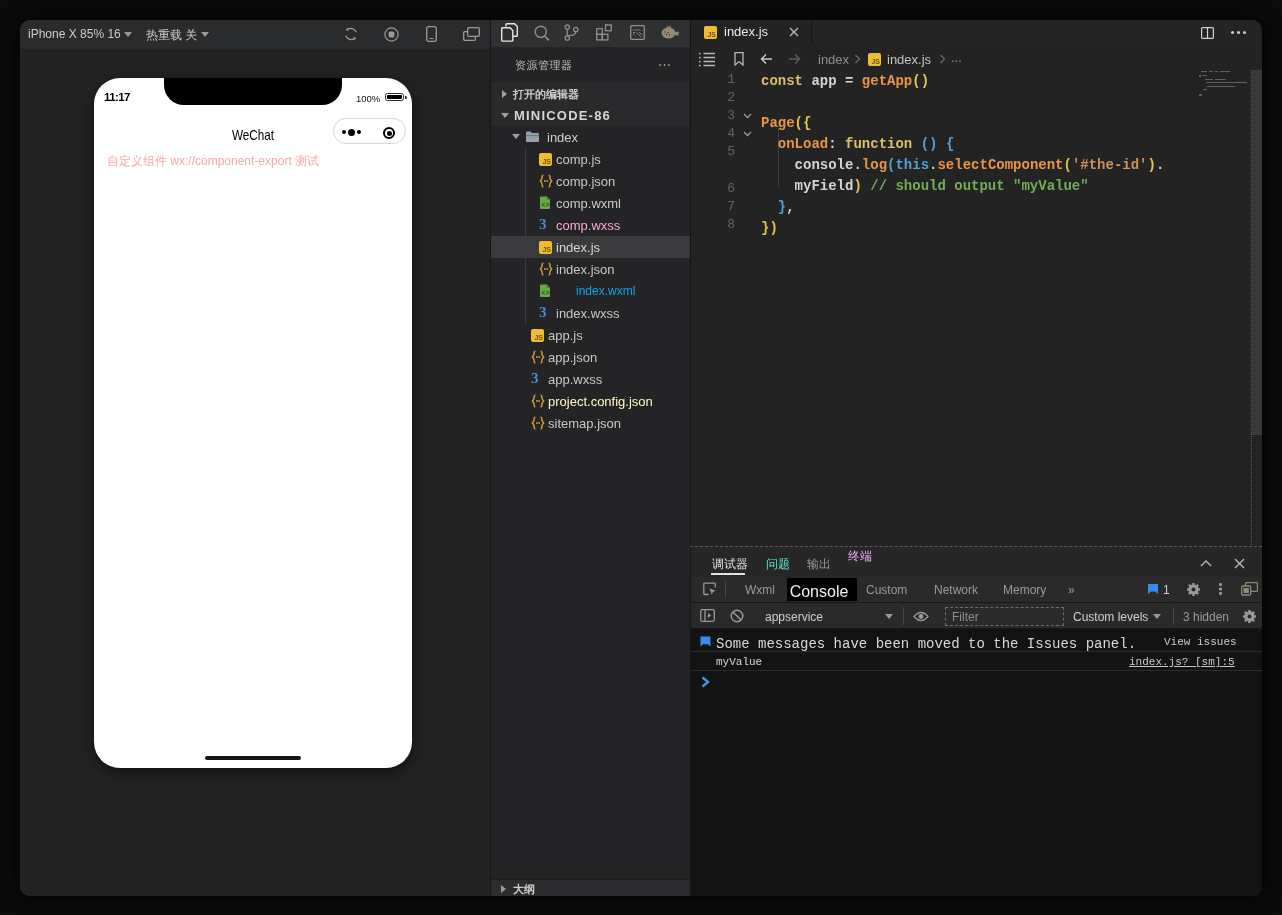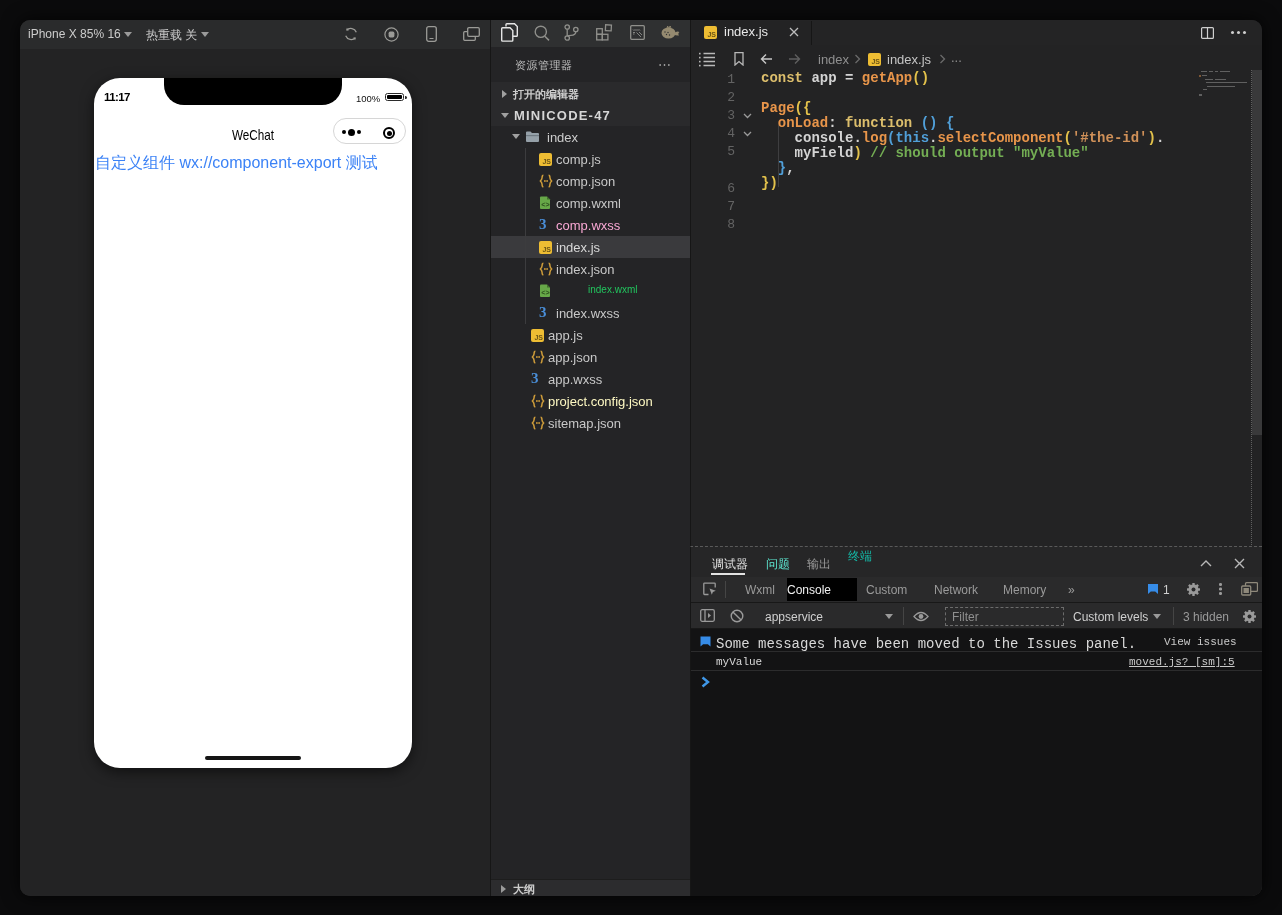--- a/index.html
+++ b/index.html
@@ -58,21 +58,21 @@
 
   <div class="a sans" style="left:74px;top:106px;width:318px;text-align:center;color:#000;font-size:15px;transform:scaleX(.78)">WeChat</div>
 
   <div class="a" style="left:313px;top:98px;width:73px;height:25.5px;background:#fff;border:1px solid #d6d6d6;border-radius:13.7px"></div>
   <div class="a" style="left:322px;top:110px;width:4px;height:4px;background:#000;border-radius:50%"></div>
   <div class="a" style="left:328px;top:108.5px;width:7px;height:7px;background:#000;border-radius:50%"></div>
   <div class="a" style="left:337px;top:110px;width:4px;height:4px;background:#000;border-radius:50%"></div>
   <div class="a" style="left:363px;top:107px;width:12px;height:12px;border:2px solid #000;border-radius:50%"></div>
   <div class="a" style="left:366.5px;top:110.5px;width:5px;height:5px;background:#000;border-radius:50%"></div>
 
-  <div class="a sans" style="left:75px;top:133px;color:#3b82f6;font-size:16px">自定义组件 wx://component-export 测试</div>
+  <div class="a sans" style="left:87px;top:133px;color:#fca5a5;font-size:12px">自定义组件 wx://component-export 测试</div>
 
   <div class="a" style="left:185px;top:736px;width:96px;height:4px;background:#151515;border-radius:2px"></div>
 
   <div class="a" style="left:470px;top:0;width:200px;height:32px;background:#2f3031;border-left:1px solid #161616"></div>
   <div class="a" style="left:470px;top:27px;width:200px;height:849px;background:#242426;border-left:1px solid #161616"></div>
 
   <svg class="a" style="left:481px;top:3px" width="17" height="19" viewBox="0 0 17 19">
       <path d="M5 3.5 L5 1.5 Q5 .7 5.8 .7 L13.5 .7 L16.3 3.5 L16.3 12.5 Q16.3 13.3 15.5 13.3 L12 13.3" fill="none" stroke="#e6e6e6" stroke-width="1.4"></path>
       <path d="M1.5 4.7 L9 4.7 L11.8 7.5 L11.8 17.3 Q11.8 18.1 11 18.1 L1.5 18.1 Q.7 18.1 .7 17.3 L.7 5.5 Q.7 4.7 1.5 4.7 Z" fill="#2f3031" stroke="#e6e6e6" stroke-width="1.4"></path>
     </svg>
@@ -116,21 +116,21 @@
     </svg>
 
   <div class="a sans" style="left:495px;top:38px;color:#bdbdbd;font-size:11px;letter-spacing:.5px">资源管理器</div>
   <div class="a sans" style="left:638px;top:37px;color:#bdbdbd;font-size:13px;letter-spacing:1px">⋯</div>
 
   <div class="a" style="left:471px;top:62px;width:199px;height:22px;background:#2a2a2c"></div>
   <div class="a" style="left:482px;top:69.5px;width:0;height:0;border-top:4px solid transparent;border-bottom:4px solid transparent;border-left:5px solid #a0a0a0"></div>
   <div class="a sans" style="left:493px;top:67px;color:#cccccc;font-size:11px;font-weight:bold">打开的编辑器</div>
   <div class="a" style="left:471px;top:84px;width:199px;height:22px;background:#2a2a2c"></div>
   <div class="a" style="left:481px;top:92.5px;width:0;height:0;border-left:4px solid transparent;border-right:4px solid transparent;border-top:5px solid #a0a0a0"></div>
-  <div class="a sans" style="left:494px;top:88px;color:#d6d6d6;font-size:13px;font-weight:bold;letter-spacing:1.2px">MINICODE-47</div>
+  <div class="a sans" style="left:494px;top:88px;color:#d6d6d6;font-size:13px;font-weight:bold;letter-spacing:1.2px">MINICODE-86</div>
 
   <div class="a" style="left:471px;top:216px;width:199px;height:22px;background:#3a3a3d"></div>
 
   <div class="a" style="left:505px;top:128px;width:1px;height:176px;background:#3c3c3e"></div>
 
   <div class="a" style="left:492px;top:114px;width:0;height:0;border-left:4px solid transparent;border-right:4px solid transparent;border-top:5px solid #a0a0a0"></div>
   <svg class="a" style="left:505px;top:110px" width="15" height="13" viewBox="0 0 15 13">
       <path d="M1 2.5 Q1 1.5 2 1.5 L5.5 1.5 L7 3 L13 3 Q14 3 14 4 L14 11 Q14 12 13 12 L2 12 Q1 12 1 11 Z" fill="#95a0a8"></path>
       <rect x="1" y="5" width="13" height="1.2" fill="#6f7a82"></rect>
     </svg>
@@ -178,21 +178,21 @@
       </svg>
     </div>
     <div class="a sans" style="left:536px;top:242px;color:#c8c8c8;font-size:13px">index.json</div>
   <div class="a" style="left:519px;top:264px;width:14px;height:15px">
       <svg width="12" height="14" viewBox="0 0 12 14">
         <path d="M1 1.5 Q1 .5 2 .5 L8 .5 L11 3.5 L11 12 Q11 13 10 13 L2 13 Q1 13 1 12 Z" fill="#67a848"></path>
         <path d="M8 .5 L8 3.5 L11 3.5 Z" fill="#416e2c"></path>
         <text x="2.2" y="11" font-size="7" font-weight="bold" fill="#2c4d1d" font-family="Liberation Mono">&lt;&gt;</text>
       </svg>
     </div>
-    <div class="a sans" style="left:568px;top:264px;color:#22c55e;font-size:10px">index.wxml</div>
+    <div class="a sans" style="left:556px;top:264px;color:#0ea5e9;font-size:12px">index.wxml</div>
   <div class="a" style="left:519px;top:286px;width:14px;height:15px">
       <span class="iwxss" style="left:0;top:1px">3</span>
     </div>
     <div class="a sans" style="left:536px;top:286px;color:#c8c8c8;font-size:13px">index.wxss</div>
   <div class="a" style="left:511px;top:308px;width:14px;height:15px">
       <div class="ijs" style="left:0;top:1px">JS</div>
     </div>
     <div class="a sans" style="left:528px;top:308px;color:#c8c8c8;font-size:13px">app.js</div>
   <div class="a" style="left:511px;top:330px;width:14px;height:15px">
       <svg width="14" height="14" viewBox="0 0 14 14">
@@ -290,21 +290,21 @@
 
   <svg class="a" style="left:723px;top:93px" width="9" height="6" viewBox="0 0 9 6">
       <path d="M1 1 L4.5 4.5 L8 1" fill="none" stroke="#9a9a9a" stroke-width="1.3"></path>
     </svg>
   <svg class="a" style="left:723px;top:111px" width="9" height="6" viewBox="0 0 9 6">
       <path d="M1 1 L4.5 4.5 L8 1" fill="none" stroke="#9a9a9a" stroke-width="1.3"></path>
     </svg>
 
   <div class="a" style="left:758px;top:105px;width:1px;height:62px;background:#3e3e40"></div>
 
-  <div class="a mono" style="left:741px;top:50.6px;font-size:14px;line-height:15px;white-space:pre;font-weight:bold;color:#d4d4d4"><span style="color:#dcbe6c">const</span> app = <span style="color:#e8954a">getApp</span><span style="color:#e3c24b">()</span>
+  <div class="a mono" style="left:741px;top:50.6px;font-size:14px;line-height:21px;white-space:pre;font-weight:bold;color:#d4d4d4"><span style="color:#dcbe6c">const</span> app = <span style="color:#e8954a">getApp</span><span style="color:#e3c24b">()</span>
 &nbsp;
 <span style="color:#e8954a">Page</span><span style="color:#e3c24b">({</span>
   <span style="color:#e8954a">onLoad</span>: <span style="color:#dcbe6c">function</span> <span style="color:#509fd8">() {</span>
     console.<span style="color:#e8954a">log</span><span style="color:#509fd8">(this</span>.<span style="color:#e8954a">selectComponent</span><span style="color:#e3c24b">(</span><span style="color:#cf9058">'#the-id'</span><span style="color:#e3c24b">)</span>.
     myField<span style="color:#e3c24b">)</span> <span style="color:#74ae54">// should output "myValue"</span>
   <span style="color:#509fd8">}</span>,
 <span style="color:#e3c24b">})</span></div>
 
   <div class="a" style="left:1179px;top:50px;width:52px;height:26px;opacity:.45">
     <div class="a" style="left:2px;top:1px;width:6px;height:1px;background:#aaa"></div>
@@ -323,37 +323,37 @@
 
   <div class="a" style="left:1231px;top:50px;width:0;height:475px;border-left:1px dotted #606060"></div>
   <div class="a" style="left:1232px;top:50px;width:10px;height:365px;background:#39393a"></div>
 
   <div class="a" style="left:670px;top:526px;width:572px;height:350px;background:#262627;border-top:1px dashed #5a5a5a;border-left:1px solid #161616"></div>
 
   <div class="a sans" style="left:692px;top:536px;color:#e2e2e2;font-size:12px">调试器</div>
   <div class="a" style="left:691px;top:553px;width:34px;height:2px;background:#e2e2e2"></div>
   <div class="a sans" style="left:746px;top:536px;color:#5eead4;font-size:12px">问题</div>
   <div class="a sans" style="left:787px;top:536px;color:#9a9a9a;font-size:12px">输出</div>
-  <div class="a sans" style="left:828px;top:528px;color:#14b8a6;font-size:12px">终端</div>
+  <div class="a sans" style="left:828px;top:528px;color:#f0abfc;font-size:12px">终端</div>
   <svg class="a" style="left:1180px;top:540px" width="12" height="7" viewBox="0 0 12 7">
       <path d="M1 6 L6 1 L11 6" fill="none" stroke="#b8b8b8" stroke-width="1.4"></path>
     </svg>
   <svg class="a" style="left:1214px;top:538px" width="11" height="11" viewBox="0 0 11 11">
       <path d="M1 1 L10 10 M10 1 L1 10" stroke="#b8b8b8" stroke-width="1.4"></path>
     </svg>
 
   <div class="a" style="left:671px;top:557px;width:571px;height:26px;background:#2a2a2b;border-bottom:1px solid #181818"></div>
   <svg class="a" style="left:683px;top:562px" width="14" height="14" viewBox="0 0 14 14">
       <path d="M5.5 12.5 L1.5 12.5 Q.8 12.5 .8 11.8 L.8 1.8 Q.8 1.1 1.5 1.1 L11.5 1.1 Q12.2 1.1 12.2 1.8 L12.2 5.5" fill="none" stroke="#9a9a9a" stroke-width="1.3"></path>
       <path d="M6.5 6.5 L12.8 8.8 L9.9 9.9 L8.8 12.8 Z" fill="#9a9a9a"></path>
     </svg>
   <div class="a" style="left:705px;top:561px;width:1px;height:17px;background:#454545"></div>
   <div class="a sans" style="left:725px;top:563px;color:#9a9a9a;font-size:12px">Wxml</div>
   <div class="a" style="left:767px;top:557.5px;width:70px;height:23px;background:#000"></div>
-  <div class="a sans" style="left:767px;top:563px;width:64px;text-align:left;color:#f0f0f0;font-size:12px">Console</div>
+  <div class="a sans" style="left:767px;top:563px;width:64px;text-align:center;color:#f0f0f0;font-size:16px">Console</div>
   <div class="a sans" style="left:846px;top:563px;color:#9a9a9a;font-size:12px">Custom</div>
   <div class="a sans" style="left:914px;top:563px;color:#9a9a9a;font-size:12px">Network</div>
   <div class="a sans" style="left:983px;top:563px;color:#9a9a9a;font-size:12px">Memory</div>
   <div class="a sans" style="left:1048px;top:563px;color:#9a9a9a;font-size:12px">»</div>
   <svg class="a" style="left:1127px;top:563px" width="12" height="12" viewBox="0 0 12 12">
       <path d="M1 1 L11 1 L11 11 L8.2 8.6 L3.8 8.6 L1 11 Z" fill="#368ce8" rx="2"></path>
     </svg>
   <div class="a sans" style="left:1143px;top:563px;color:#d0d0d0;font-size:12px">1</div>
   <svg class="a" style="left:1166px;top:562px" width="15" height="15" viewBox="0 0 15 15">
       <g fill="#9a9a9a">
@@ -412,18 +412,18 @@
 
   <div class="a" style="left:671px;top:609px;width:571px;height:267px;background:#131314"></div>
   <div class="a" style="left:671px;top:609px;width:571px;height:23px;border-bottom:1px solid #2c2c2d"></div>
   <svg class="a" style="left:680px;top:616px" width="11" height="11" viewBox="0 0 11 11">
       <path d="M.5 .5 L10.5 .5 L10.5 10.5 L7.9 8.3 L3.1 8.3 L.5 10.5 Z" fill="#368ce8"></path>
     </svg>
   <div class="a mono" style="left:696px;top:616px;color:#d8d8d8;font-size:14px">Some messages have been moved to the Issues panel.</div>
   <div class="a mono" style="left:1144px;top:616px;color:#c8c8c8;font-size:11px;">View issues</div>
   <div class="a" style="left:671px;top:632px;width:571px;height:19px;border-bottom:1px solid #2c2c2d"></div>
   <div class="a mono" style="left:696px;top:636px;color:#d8d8d8;font-size:11px">myValue</div>
-  <div class="a mono" style="left:1109px;top:636px;color:#c8c8c8;font-size:11px;text-decoration:underline">moved.js? [sm]:5</div>
+  <div class="a mono" style="left:1109px;top:636px;color:#c8c8c8;font-size:11px;text-decoration:underline">index.js? [sm]:5</div>
   <svg class="a" style="left:681px;top:656px" width="9" height="12" viewBox="0 0 9 12">
       <path d="M1.5 1.5 L7 6 L1.5 10.5" fill="none" stroke="#3f97e8" stroke-width="2.4"></path>
     </svg>
 
 </div>
 
 </body></html>

